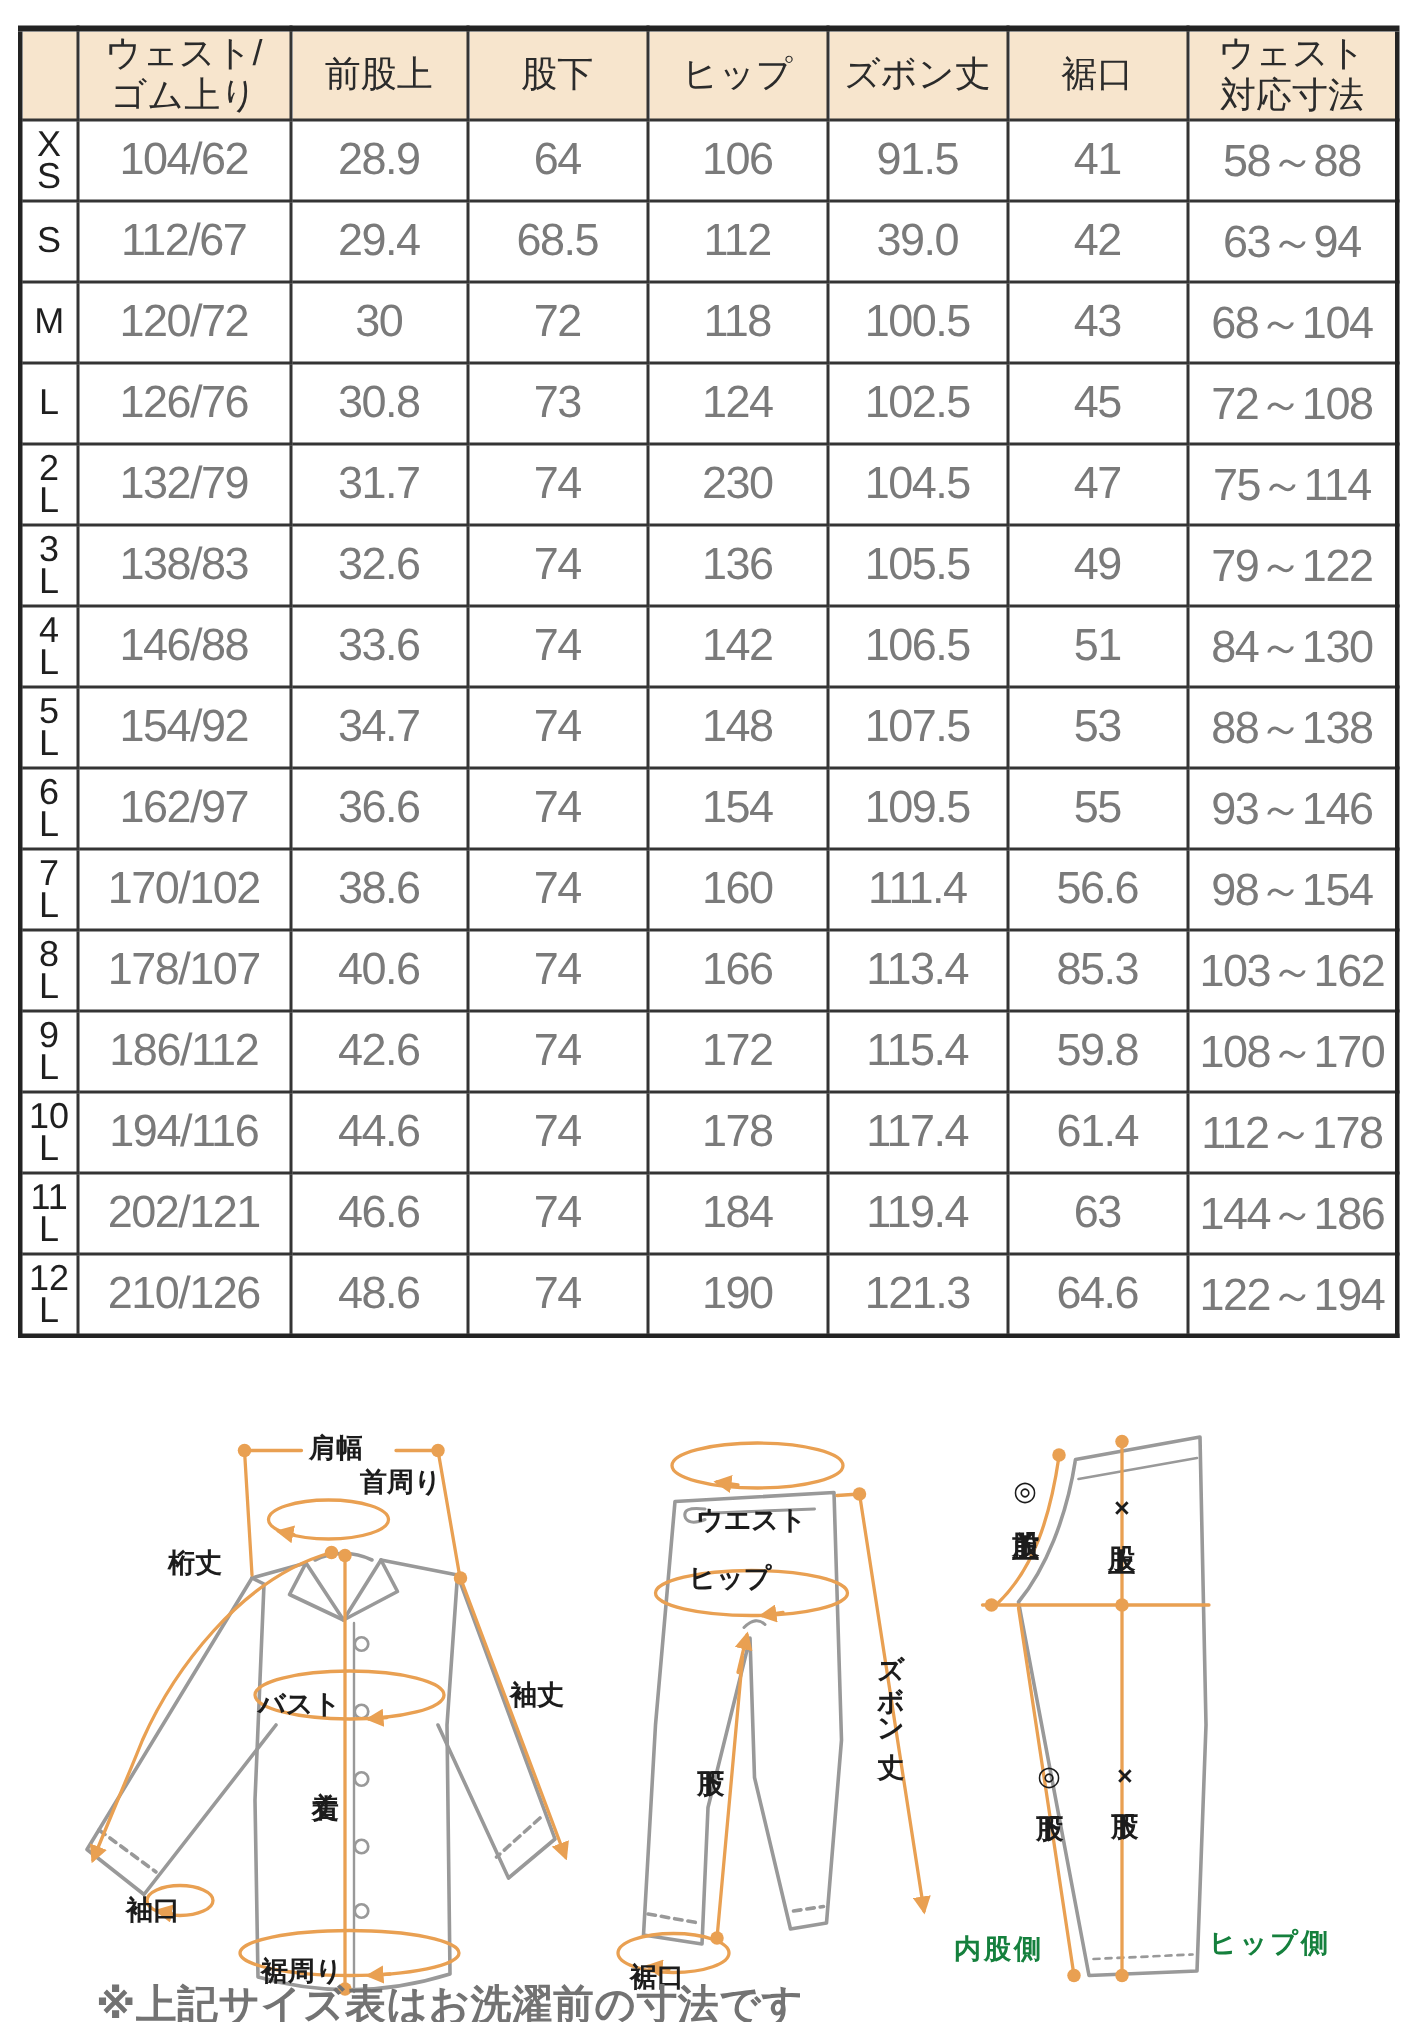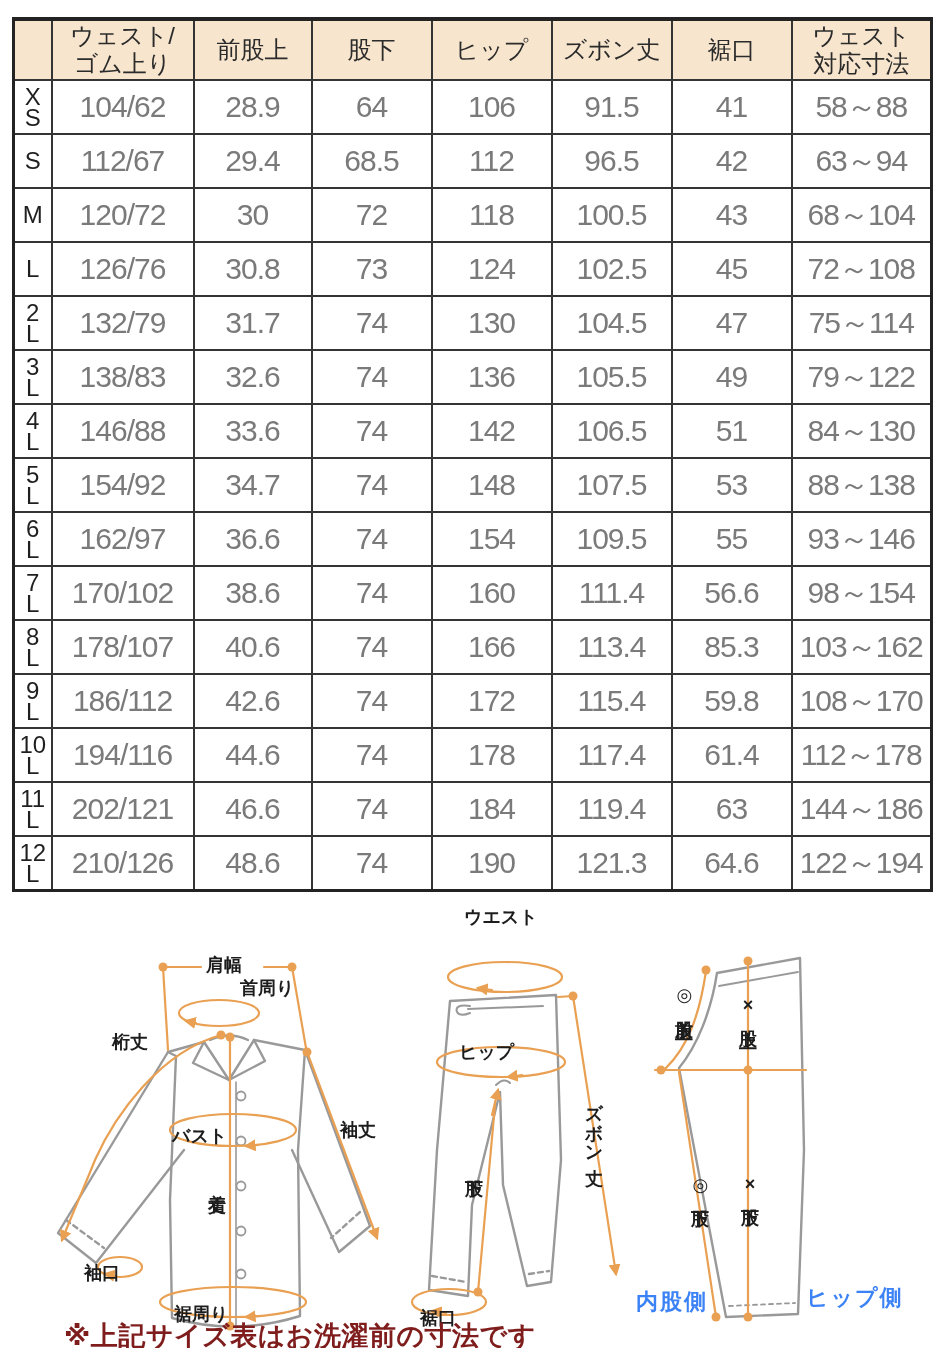--- a/index.html
+++ b/index.html
@@ -31,24 +31,24 @@
   }
   
   .diagram-svg{position:absolute;left:0;top:935px;width:940px;height:425px;}
   .dlabel{
     position:absolute;color:#1c1c1c;font-weight:bold;font-size:18px;
     white-space:nowrap;line-height:1.05;letter-spacing:0px;
   }
   .dlabel.vert{
     writing-mode:vertical-rl;text-orientation:upright;letter-spacing:1px;
   }
-  .dlabel.muted{color:#3b82f6;font-size:22px;letter-spacing:2px;}
+  .dlabel.muted{color:#15803d;font-size:18px;letter-spacing:2px;}
   .note{
     position:absolute;left:64px;top:1318px;font-size:27px;font-weight:bold;
-    color:#7f1d1d;letter-spacing:0.5px;white-space:nowrap;
+    color:#737373;letter-spacing:0.5px;white-space:nowrap;
   }
 </style>
 </head>
 <body>
 
 <div class="page">
 
   <table class="size-table">
     <colgroup>
       <col style="width:38px">
@@ -85,21 +85,21 @@
           <td>91.5</td>
           <td>41</td>
           <td>58～88</td>
         </tr>
         <tr>
           <th>S</th>
           <td>112/67</td>
           <td>29.4</td>
           <td>68.5</td>
           <td>112</td>
-          <td>96.5</td>
+          <td>39.0</td>
           <td>42</td>
           <td>63～94</td>
         </tr>
         <tr>
           <th>M</th>
           <td>120/72</td>
           <td>30</td>
           <td>72</td>
           <td>118</td>
           <td>100.5</td>
@@ -115,21 +115,21 @@
           <td>102.5</td>
           <td>45</td>
           <td>72～108</td>
         </tr>
         <tr>
           <th>2
 L</th>
           <td>132/79</td>
           <td>31.7</td>
           <td>74</td>
-          <td>130</td>
+          <td>230</td>
           <td>104.5</td>
           <td>47</td>
           <td>75～114</td>
         </tr>
         <tr>
           <th>3
 L</th>
           <td>138/83</td>
           <td>32.6</td>
           <td>74</td>
@@ -345,21 +345,21 @@
 
   <div class="dlabel" style="left:206px;top:956px;">肩幅</div>
   <div class="dlabel" style="left:240px;top:979px;">首周り</div>
   <div class="dlabel" style="left:112px;top:1033px;">桁丈</div>
   <div class="dlabel" style="left:172px;top:1127px;">バスト</div>
   <div class="dlabel" style="left:340px;top:1121px;">袖丈</div>
   <div class="dlabel vert" style="left:207px;top:1180px;">着丈</div>
   <div class="dlabel" style="left:84px;top:1264px;">袖口</div>
   <div class="dlabel" style="left:174px;top:1305px;">裾周り</div>
 
-  <div class="dlabel" style="left:464px;top:908px;">ウエスト</div>
+  <div class="dlabel" style="left:464px;top:1004px;">ウエスト</div>
   <div class="dlabel" style="left:459px;top:1043px;">ヒップ</div>
   <div class="dlabel vert" style="left:584px;top:1090px;">ズボン丈</div>
   <div class="dlabel vert" style="left:464px;top:1166px;">股下</div>
   <div class="dlabel" style="left:420px;top:1309px;">裾口</div>
 
   <div class="dlabel vert" style="left:674px;top:984px;">◎前股上</div>
   <div class="dlabel vert" style="left:738px;top:995px;">×股上</div>
   <div class="dlabel vert" style="left:690px;top:1174px;">◎股下</div>
   <div class="dlabel vert" style="left:740px;top:1174px;">×股下</div>
   <div class="dlabel muted" style="left:636px;top:1290px;">内股側</div>

